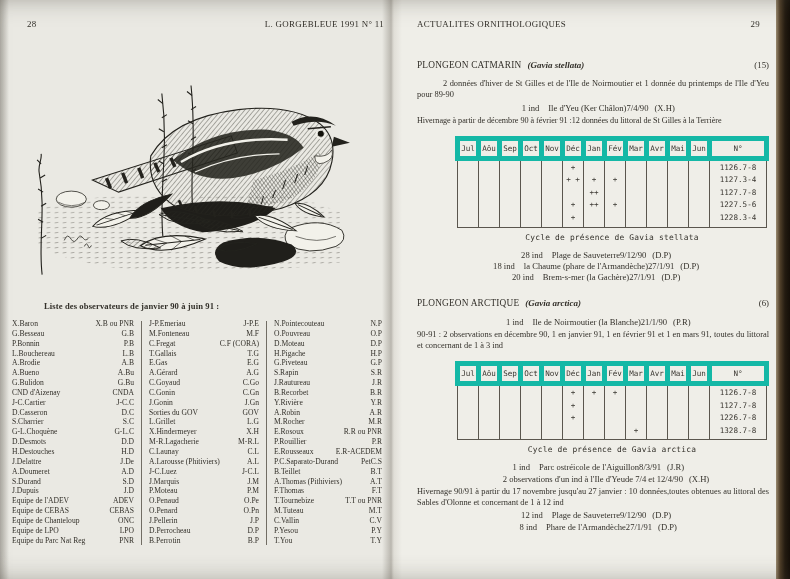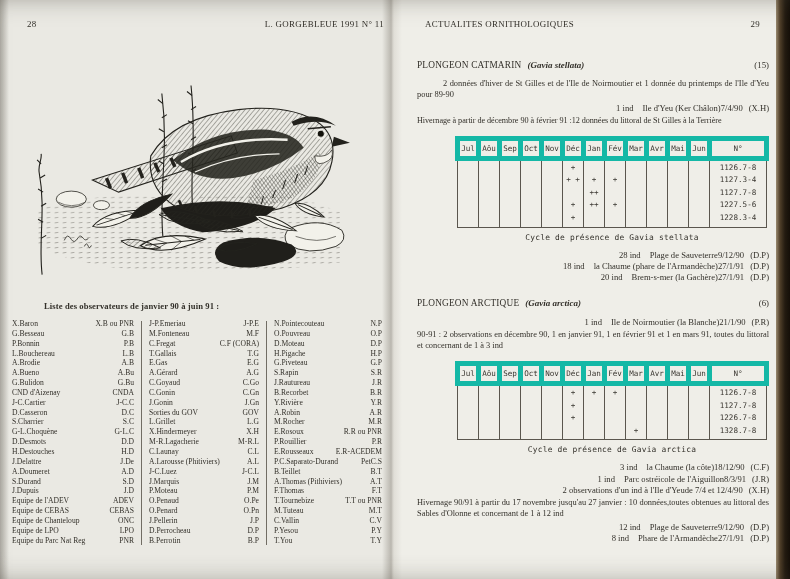--- a/index.html
+++ b/index.html
@@ -13,21 +13,21 @@
   .vignette{position:absolute;inset:0;pointer-events:none;
         box-shadow:inset 0 14px 26px -18px rgba(60,55,45,.5), inset 0 -16px 26px -20px rgba(60,55,45,.45);}
   .gutter{position:absolute;left:382px;top:0;width:20px;height:100%;pointer-events:none;
         background:linear-gradient(90deg,rgba(0,0,0,0),rgba(85,78,66,.32) 45%,rgba(120,112,96,.12) 60%,rgba(0,0,0,0));}
   .edge{position:absolute;right:0;top:0;width:14px;height:100%;
         background:linear-gradient(90deg,#9a8a70,#51402a 28%,#241c12 65%,#140e08);}
   
   .pg-header{display:flex;justify-content:space-between;align-items:baseline;
         font-size:8.9px;letter-spacing:.3px;padding-top:19px;}
   .left .pg-header{padding-left:27px;padding-right:8px;}
-  .right .pg-header{padding-left:33px;padding-right:16px;}
+  .right .pg-header{padding-left:25px;padding-right:16px;}
   
   .illus{margin:30px 0 0 22px;width:334px;height:232px;}
   .list-title{margin:10px 0 0 44px;font-size:8.6px;font-weight:bold;letter-spacing:.1px;}
   .obs-wrap{display:flex;margin:8px 0 0 12px;}
   .obs-col{box-sizing:border-box;}
   .obs-col.c0{width:122px;}
   .obs-col.c1{width:110px;}
   .obs-col.c2{width:108px;}
   .obs-divider{width:1px;background:#716d64;margin:2px 7px 0 7px;}
   .obs-row{display:flex;justify-content:space-between;font-size:7.6px;line-height:9.85px;white-space:nowrap;}
@@ -35,21 +35,21 @@
   
   .content{padding:0 7px 0 25px;}
   .sec-head{display:flex;align-items:baseline;margin:15px 0 9px;}
   .sec-head.first{margin-top:31px;}
   .sec-title{font-size:9.3px;font-weight:normal;letter-spacing:.2px;}
   .sec-species{font-size:9px;font-weight:bold;font-style:italic;margin-left:6px;}
   .sec-badge{margin-left:auto;font-size:8.8px;}
   .para{font-size:8.4px;line-height:10.8px;text-align:justify;margin:2px 0;}
   .para.indent{text-indent:26px;margin-top:4px;}
   .para.tight{font-size:8.2px;letter-spacing:-.06px;white-space:nowrap;overflow:hidden;text-align:left;}
-  .rec{display:flex;justify-content:flex-end;font-size:8.6px;line-height:11.2px;white-space:nowrap;}
+  .rec{display:flex;justify-content:center;font-size:8.6px;line-height:11.2px;white-space:nowrap;}
   .rec .lft{display:flex;}
   .rec .qty{display:inline-block;width:28px;text-align:right;margin-right:9px;}
   .rec.indent .lft{padding-left:26px;}
   .rec .date{margin-right:6px;}
   
   .table-wrap{margin:9px 0 5px 38px;width:314px;}
   table.presence{border-collapse:collapse;table-layout:fixed;width:314px;
         font-family:"DejaVu Sans Mono",monospace;font-size:7.6px;color:#3a3731;}
   table.presence th{border:5px solid #14b8a6;font-weight:normal;height:15px;padding:0;overflow:hidden;}
   table.presence th.month{width:16px;}
@@ -740,27 +740,20 @@
                   <div class="mline">1226.7-8</div>
                   <div class="mline">1328.7-8</div>
                 </td>
               </tr>
             </tbody>
           </table>
           <div class="tcaption">Cycle de présence de Gavia arctica</div>
         </div>
         <div class="rec">
           <span class="lft">
-            <span class="qty">3 ind</span>
-            <span class="place">la Chaume (la côte)</span>
-          </span>
-          <span class="rgt"><span class="date">18/12/90</span><span class="obs">(C.F)</span></span>
-        </div>
-        <div class="rec">
-          <span class="lft">
             <span class="qty">1 ind</span>
             <span class="place">Parc ostréicole de l'Aiguillon</span>
           </span>
           <span class="rgt"><span class="date">8/3/91</span><span class="obs">(J.R)</span></span>
         </div>
         <div class="rec indent">
           <span class="lft">
             <span class="place">2 observations d'un ind à l'Ile d'Yeu</span>
           </span>
           <span class="rgt"><span class="date">de 7/4 et 12/4/90</span><span class="obs">(X.H)</span></span>

